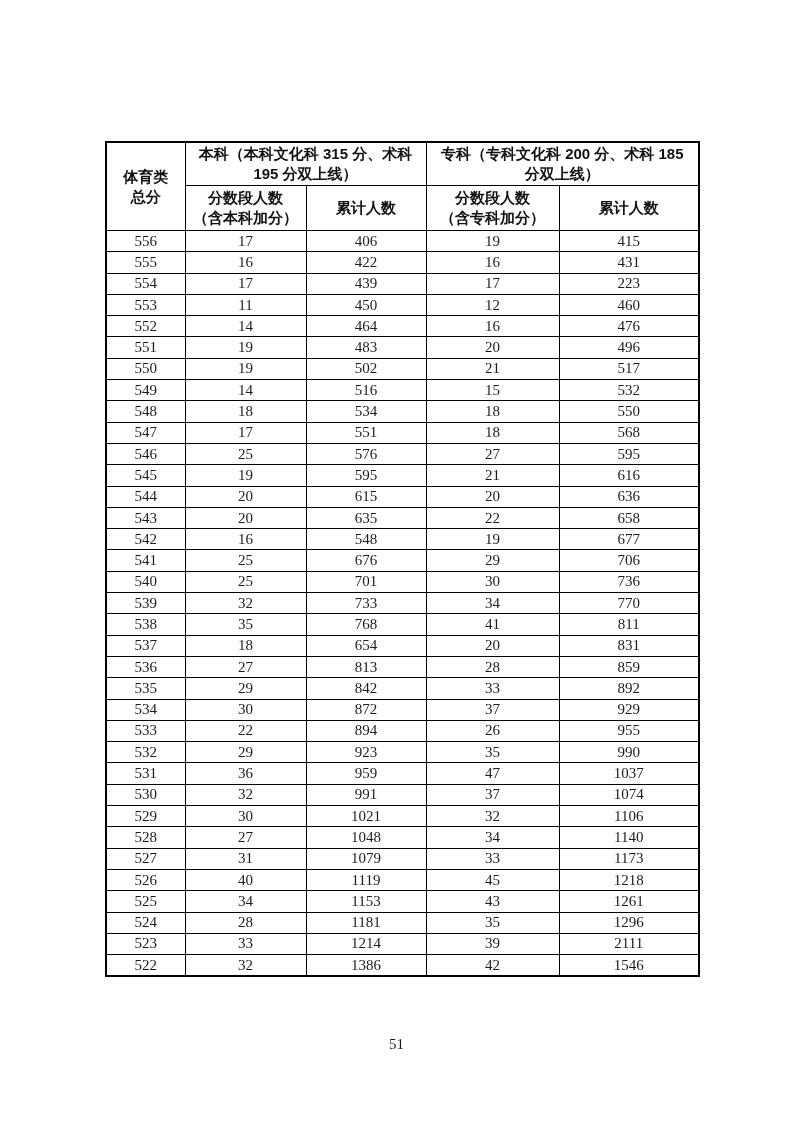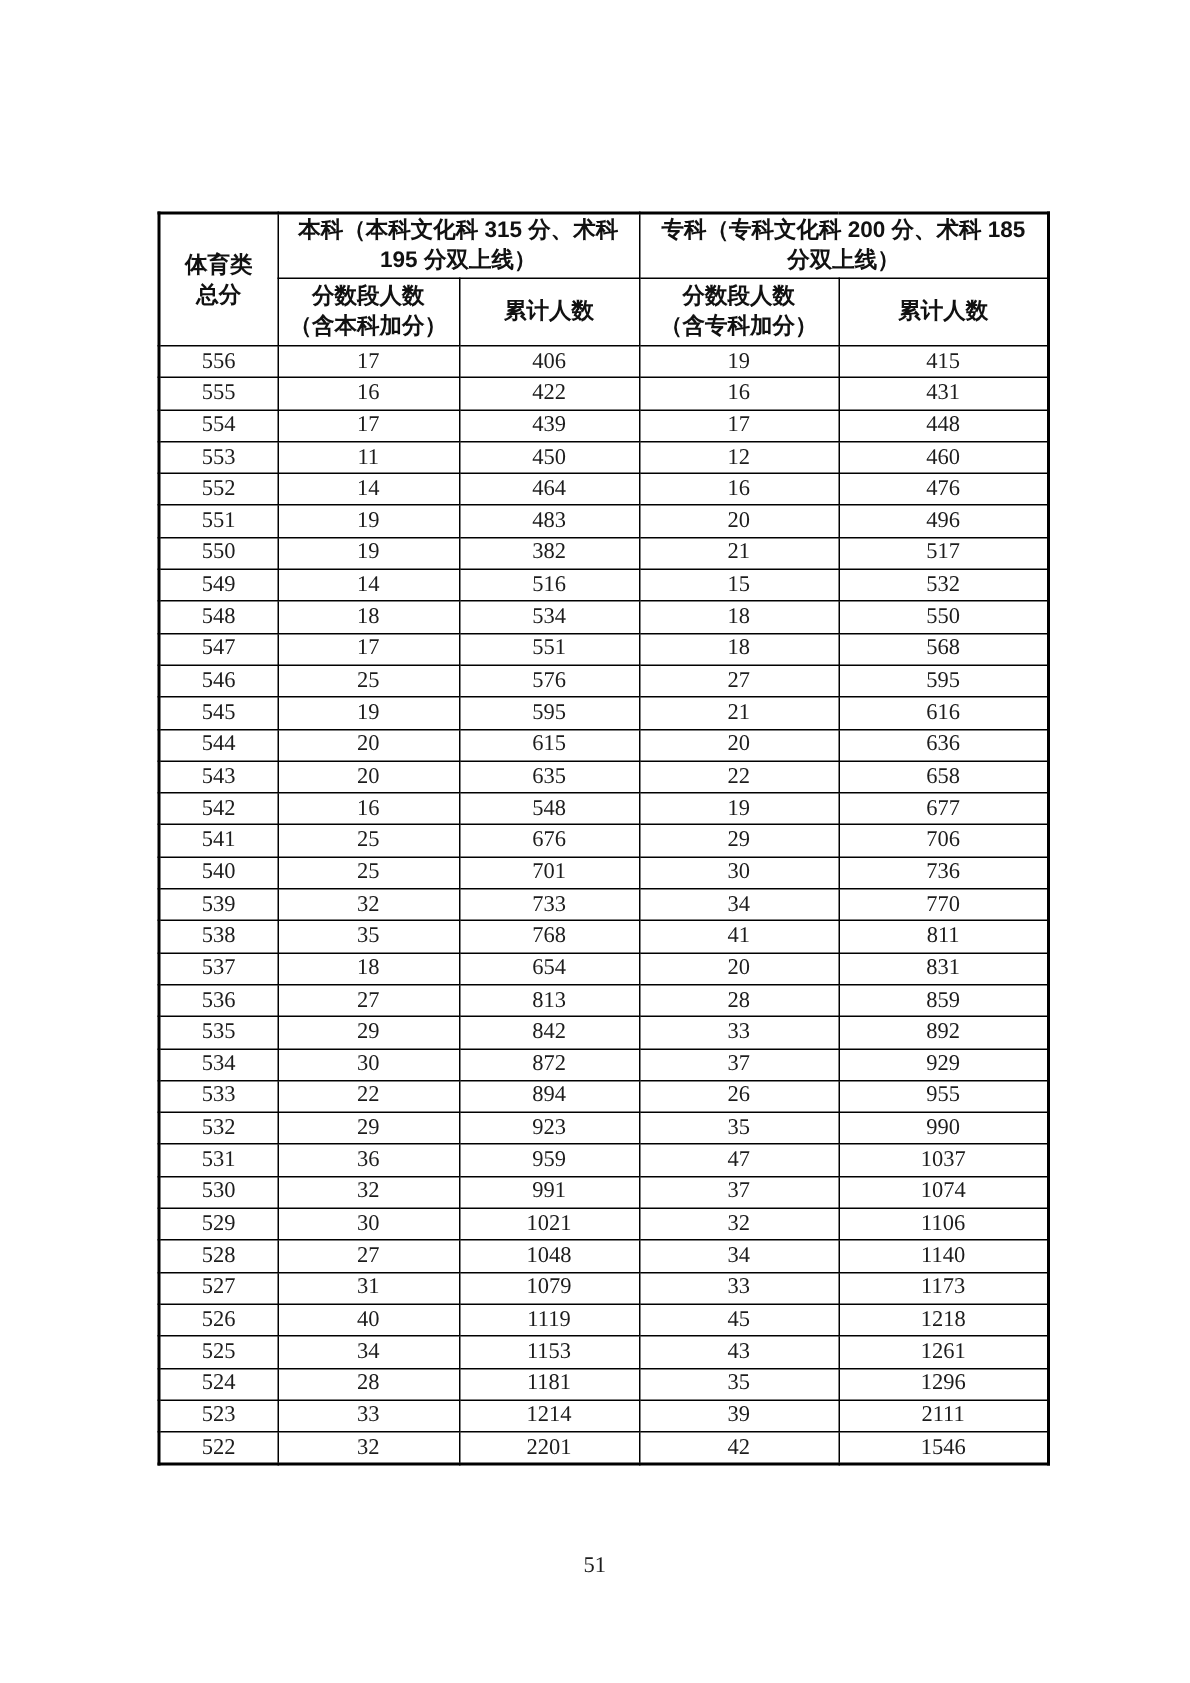--- a/index.html
+++ b/index.html
@@ -110,21 +110,21 @@
           <td>16</td>
           <td>422</td>
           <td>16</td>
           <td>431</td>
         </tr>
         <tr>
           <td>554</td>
           <td>17</td>
           <td>439</td>
           <td>17</td>
-          <td>448</td>
+          <td>223</td>
         </tr>
         <tr>
           <td>553</td>
           <td>11</td>
           <td>450</td>
           <td>12</td>
           <td>460</td>
         </tr>
         <tr>
           <td>552</td>
@@ -136,21 +136,21 @@
         <tr>
           <td>551</td>
           <td>19</td>
           <td>483</td>
           <td>20</td>
           <td>496</td>
         </tr>
         <tr>
           <td>550</td>
           <td>19</td>
-          <td>382</td>
+          <td>502</td>
           <td>21</td>
           <td>517</td>
         </tr>
         <tr>
           <td>549</td>
           <td>14</td>
           <td>516</td>
           <td>15</td>
           <td>532</td>
         </tr>
@@ -332,21 +332,21 @@
         <tr>
           <td>523</td>
           <td>33</td>
           <td>1214</td>
           <td>39</td>
           <td>2111</td>
         </tr>
         <tr>
           <td>522</td>
           <td>32</td>
-          <td>2201</td>
+          <td>1386</td>
           <td>42</td>
           <td>1546</td>
         </tr>
       </tbody>
   </table>
 
   <div class="page-number">51</div>
 
 </div>
 

